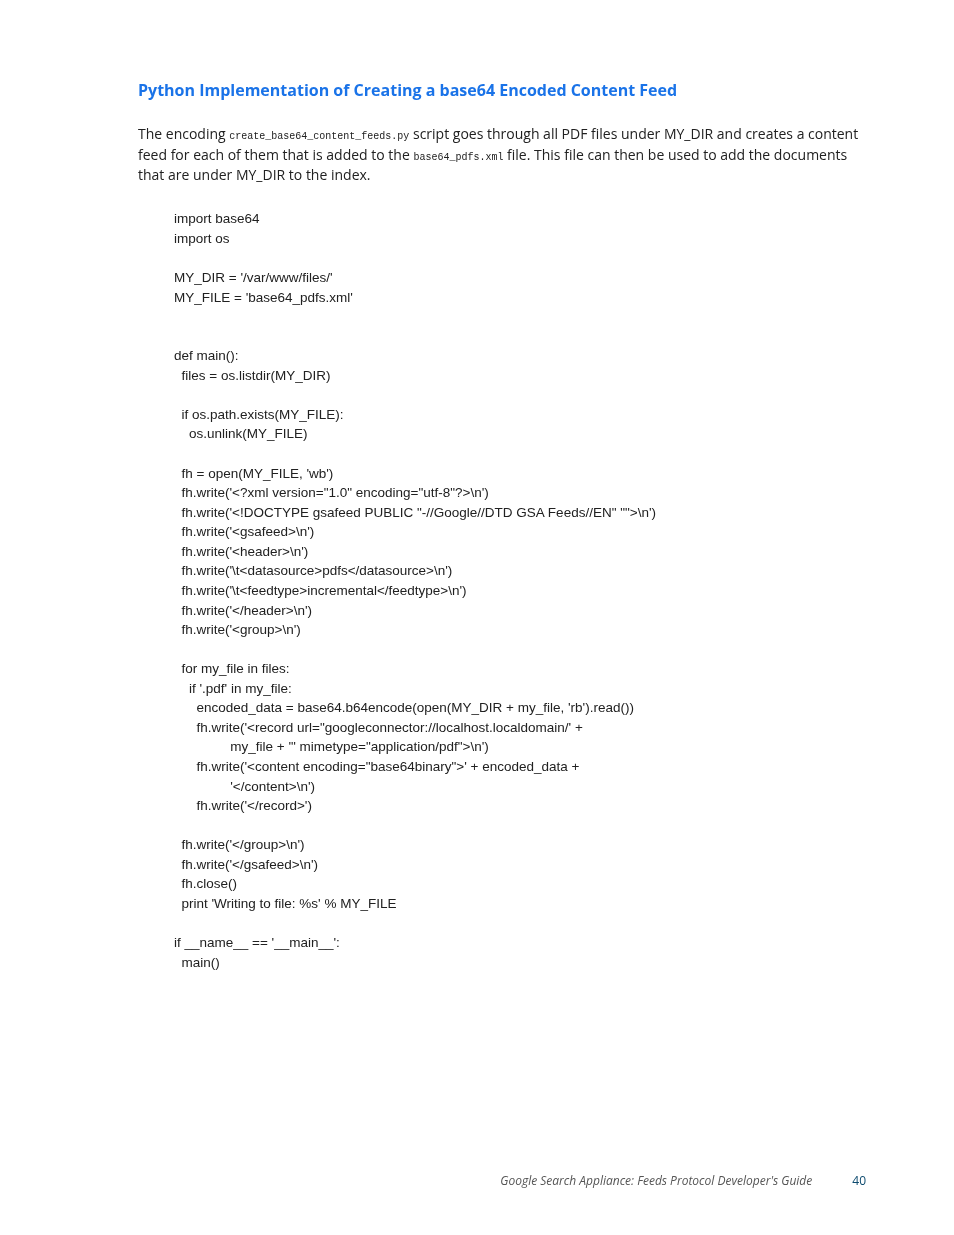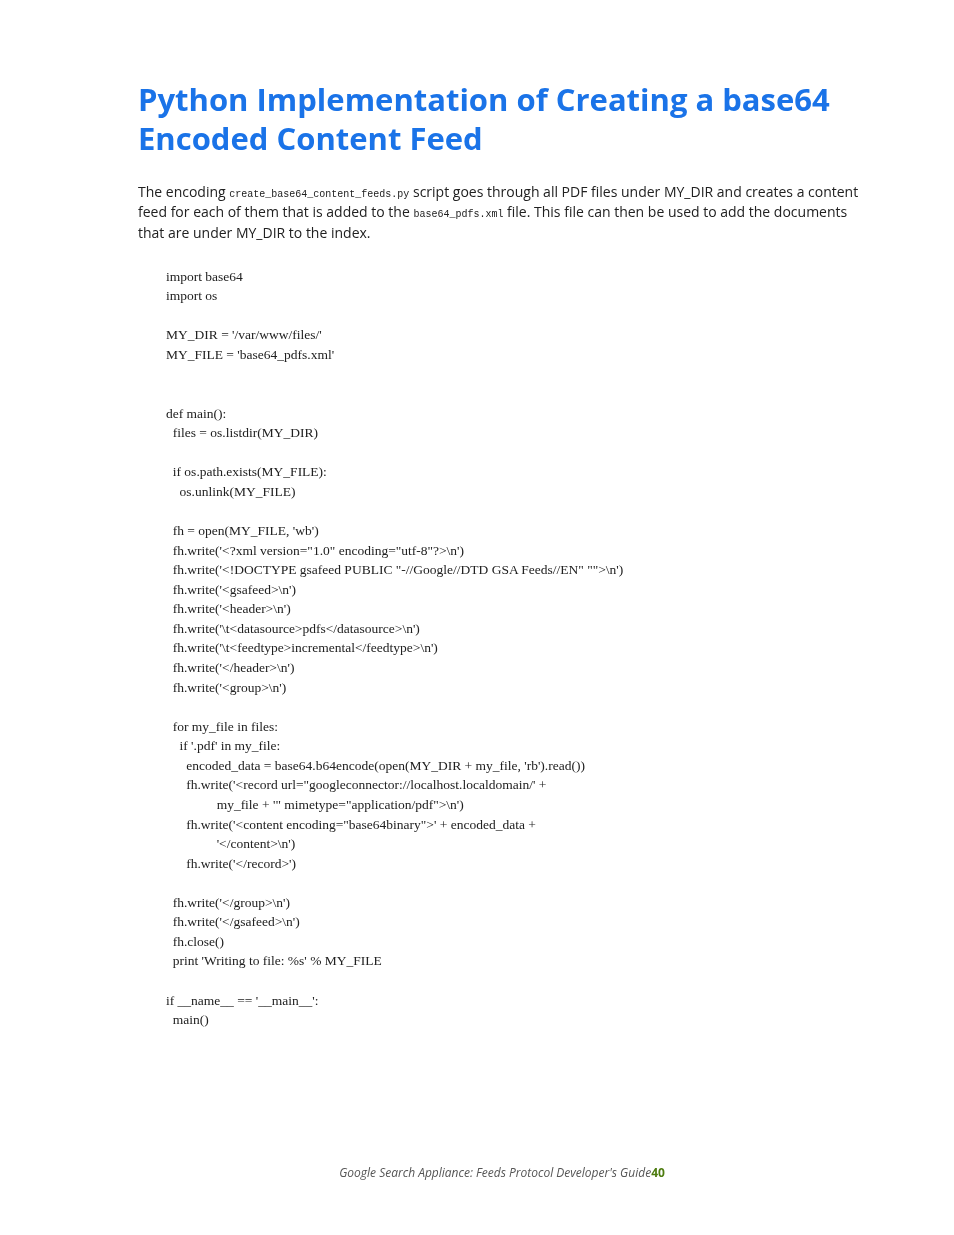--- a/index.html
+++ b/index.html
@@ -11,57 +11,58 @@
     width: 954px;
     height: 1235px;
     position: relative;
   }
   .page {
     padding: 80px 88px 0 138px;
   }
   h1.heading {
     color: #1a73e8;
     font-weight: 700;
-    font-size: 31px;
+    font-size: 16px;
     line-height: 1.25;
     margin-bottom: 24px;
   }
   p.intro {
     font-size: 14px;
     line-height: 1.45;
     color: #212121;
     margin-bottom: 24px;
   }
   .mono {
     font-family: "Courier New", Courier, monospace;
     font-size: 10px;
   }
   pre.code {
-    font-family: Liberation Serif, serif;
+    font-family: Liberation Sans, sans-serif;
     font-size: 13.5px;
     line-height: 1.45;
     white-space: pre;
-    margin-left: 28px;
+    margin-left: 36px;
     color: #212121;
   }
   .footer {
     position: absolute;
     left: 138px;
     right: 88px;
-    bottom: 54px;
+    bottom: 46px;
     display: flex;
-    justify-content: center;
+    justify-content: flex-end;
     font-size: 12px;
     color: #555;
     font-style: italic;
+    gap: 40px;
   }
   .footer .pagenum {
     font-style: normal;
-    font-weight: 700;
-    color: #4d7c0f;
+    font-weight: 400;
+    color: #0c4a6e;
   }
 </style>
 </head>
 <body>
 
 <div class="page">
   <h1 class="heading">Python Implementation of Creating a base64 Encoded Content Feed</h1>
 
   <p class="intro">
     <span>The encoding </span><span class="mono">create_base64_content_feeds.py</span><span> script goes through all PDF files under MY_DIR and creates a content feed for each of them that is added to the </span><span class="mono">base64_pdfs.xml</span><span> file. This file can then be used to add the documents that are under MY_DIR to the index.</span>

